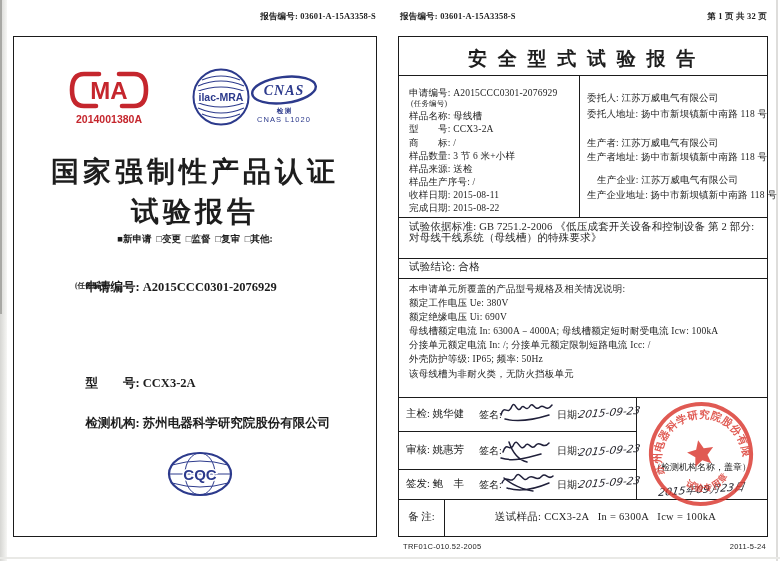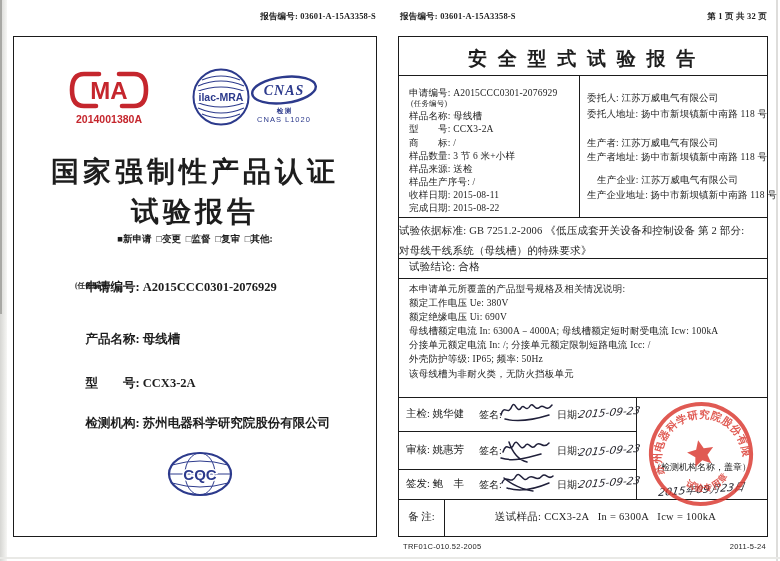--- a/index.html
+++ b/index.html
@@ -73,23 +73,20 @@
   <div class="abs navy center" style="left:234px;top:78px;width:72px;font-size:7.5px;letter-spacing:1px;font-family:'Liberation Sans',sans-serif;">CNAS L1020</div>
 
   <div class="abs kai center" style="left:0;top:156px;width:362px;font-size:28px;letter-spacing:4px;">试验报告</div>
   <div class="abs kai center" style="left:0;top:116px;width:362px;font-size:28px;letter-spacing:4px;">国家强制性产品认证</div>
   <div class="abs center pre" style="left:0;top:196px;width:362px;font-size:9.5px;font-weight:bold;">■新申请  □变更  □监督  □复审  □其他:</div>
 
   <div class="abs pre" style="left:59px;top:227px;font-size:12.5px;font-weight:bold;">
     <span>申请编号:</span><span> </span><span>A2015CCC0301-2076929</span>
   </div>
   <div class="abs pre" style="left:61px;top:244px;font-size:7.5px;font-weight:bold;">(任务编号)</div>
-  <div class="abs pre" style="left:59px;top:279px;font-size:12.5px;font-weight:bold;">
-    <span>产品名称:</span><span> </span><span>母线槽</span>
-  </div>
   <div class="abs pre" style="left:59px;top:323px;font-size:12.5px;font-weight:bold;">
     <span>型　　号:</span><span> </span><span>CCX3-2A</span>
   </div>
   <div class="abs pre" style="left:59px;top:363px;font-size:12.5px;font-weight:bold;">
     <span>检测机构:</span><span> </span><span>苏州电器科学研究院股份有限公司</span>
   </div>
 
   <div class="abs" style="left:152px;top:412px;">
     <svg width="68" height="50" viewBox="0 0 68 50">
       <ellipse cx="34" cy="25" rx="31" ry="21" fill="none" stroke="#2c3a8c" stroke-width="2.2"></ellipse>
@@ -132,21 +129,21 @@
   <div class="info-line pre" style="left:10px;top:152px;">收样日期: 2015-08-11</div>
   <div class="info-line pre" style="left:10px;top:165px;">完成日期: 2015-08-22</div>
 
   <div class="info-line pre" style="left:188px;top:55px;">委托人: 江苏万威电气有限公司</div>
   <div class="info-line pre" style="left:188px;top:71px;">委托人地址: 扬中市新坝镇新中南路 118 号</div>
   <div class="info-line pre" style="left:188px;top:100px;">生产者: 江苏万威电气有限公司</div>
   <div class="info-line pre" style="left:188px;top:114px;">生产者地址: 扬中市新坝镇新中南路 118 号</div>
   <div class="info-line pre" style="left:188px;top:137px;margin-left:10px;">生产企业: 江苏万威电气有限公司</div>
   <div class="info-line pre" style="left:188px;top:152px;">生产企业地址: 扬中市新坝镇新中南路 118 号</div>
 
-  <div class="abs" style="left:0;top:184px;width:350px;font-size:10.5px;line-height:20px;letter-spacing:.2px;">试验依据标准: GB 7251.2-2006 《低压成套开关设备和控制设备 第 2 部分: 对母线干线系统（母线槽）的特殊要求》</div>
+  <div class="abs" style="left:10px;top:184px;width:350px;font-size:10.5px;line-height:11px;letter-spacing:.2px;">试验依据标准: GB 7251.2-2006 《低压成套开关设备和控制设备 第 2 部分: 对母线干线系统（母线槽）的特殊要求》</div>
   <div class="abs pre" style="left:10px;top:223px;font-size:10.5px;letter-spacing:.3px;">试验结论: 合格</div>
 
   <div class="abs" style="left:10px;top:245px;width:352px;">
     <div class="cov-line pre">本申请单元所覆盖的产品型号规格及相关情况说明:</div>
     <div class="cov-line pre">额定工作电压 Ue: 380V</div>
     <div class="cov-line pre">额定绝缘电压 Ui: 690V</div>
     <div class="cov-line pre">母线槽额定电流 In: 6300A－4000A; 母线槽额定短时耐受电流 Icw: 100kA</div>
     <div class="cov-line pre">分接单元额定电流 In: /; 分接单元额定限制短路电流 Icc: /</div>
     <div class="cov-line pre">外壳防护等级: IP65; 频率: 50Hz</div>
     <div class="cov-line pre">该母线槽为非耐火类，无防火挡板单元</div>

